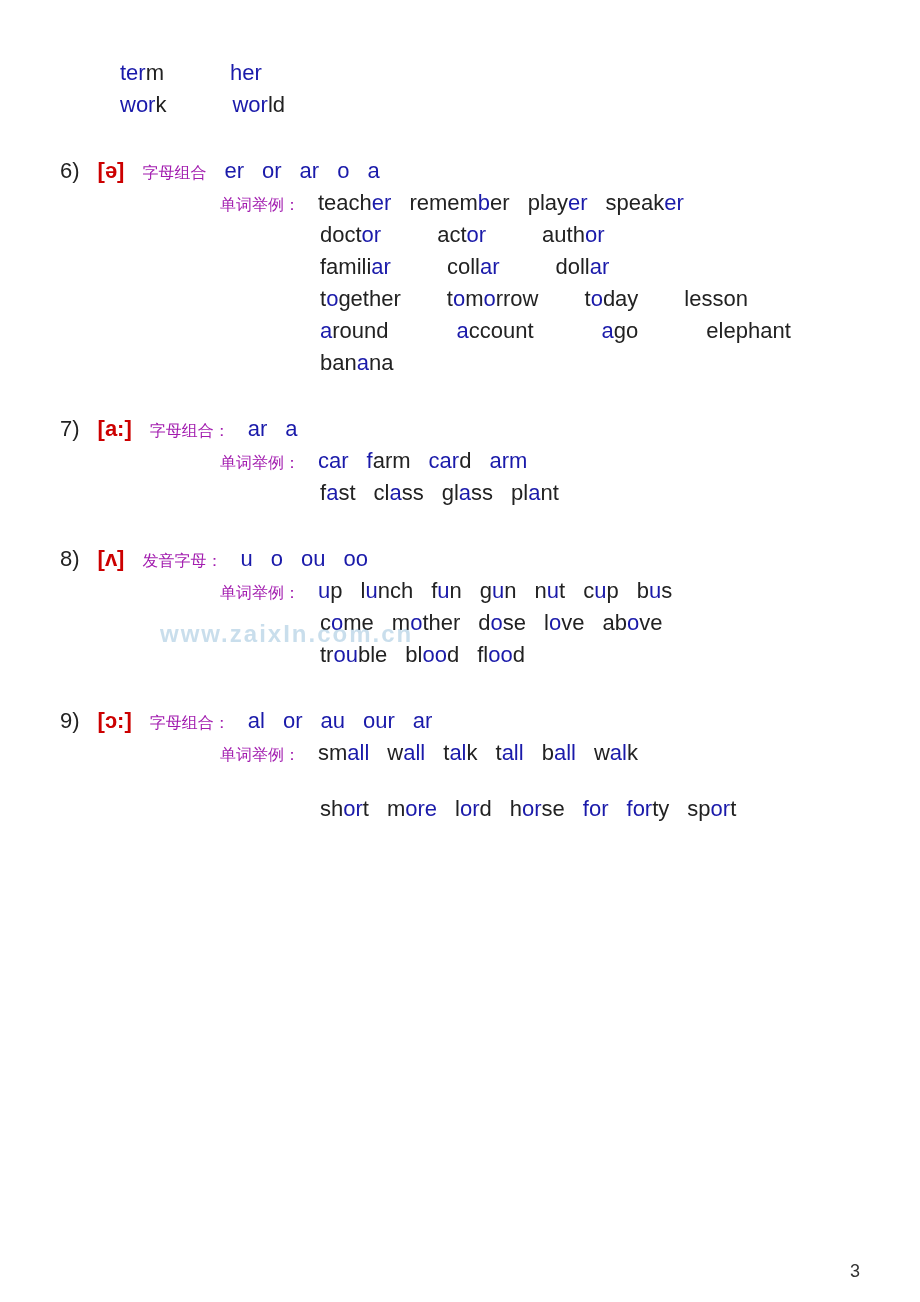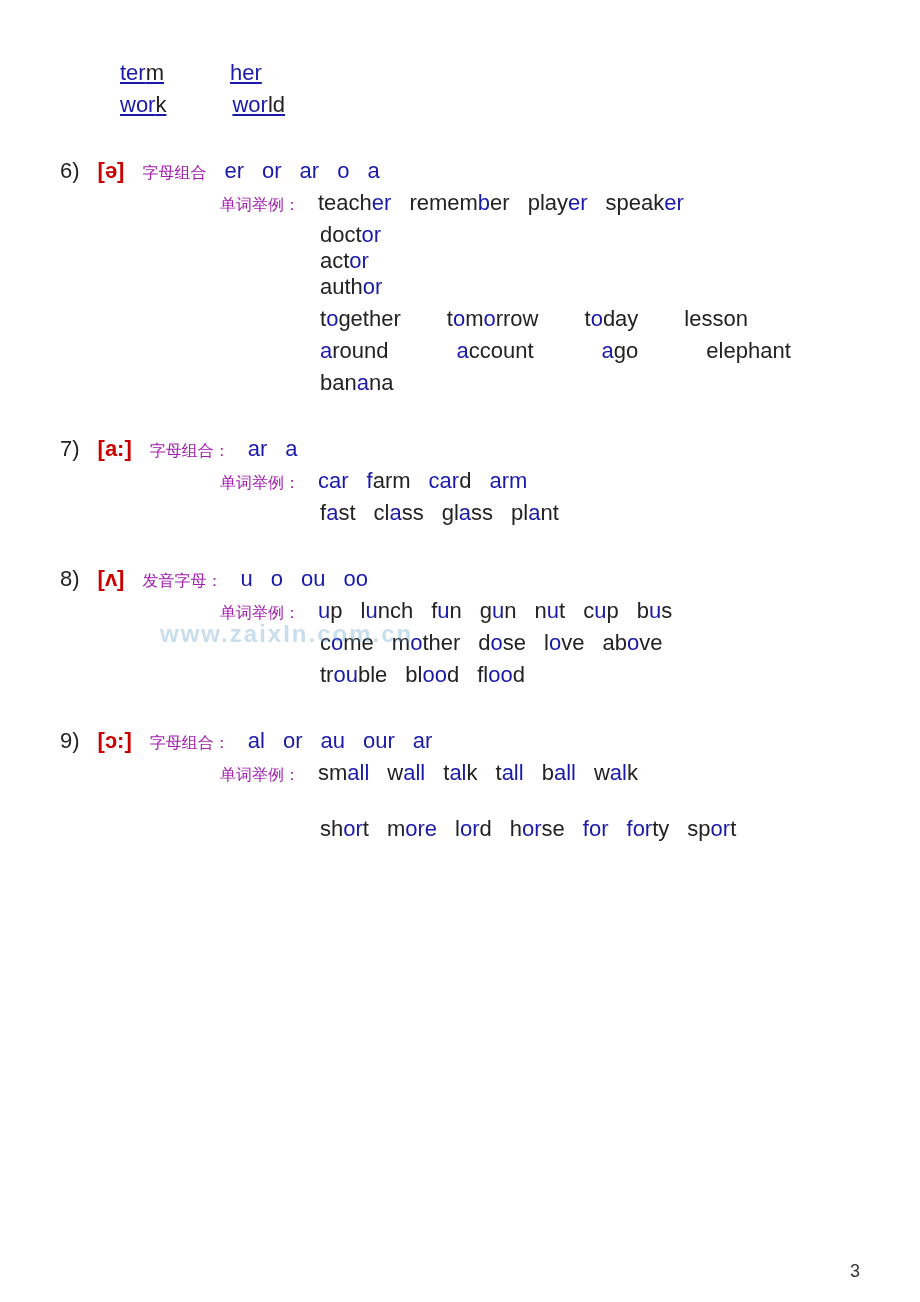--- a/index.html
+++ b/index.html
@@ -16,23 +16,23 @@
     .section {
       margin-bottom: 40px;
     }
     .line {
       display: flex;
       flex-wrap: wrap;
       align-items: baseline;
       gap: 0 18px;
       margin-bottom: 6px;
     }
-    .indent1 { margin-left: 60px; text-decoration: underline; }
+    .indent1 { margin-left: 60px; }
     .indent2 { margin-left: 160px; }
-    .indent3 { margin-left: 200px; flex-direction: column; }
+    .indent3 { margin-left: 200px; }
     .blue { color: #1a1aaa; }
     .black { color: #222; }
     .phonetic {
       color: #cc0000;
       font-weight: bold;
       font-size: 22px;
     }
     .label-num {
       color: #222;
       font-size: 22px;
@@ -98,20 +98,27 @@
   </div>
 
   <div class="line indent3" style="margin-left:260px;">
     <span><span class="black">doct</span><span class="blue">or</span></span>
     <span style="display:inline-block;width:20px;"></span>
     <span><span class="black">act</span><span class="blue">or</span></span>
     <span style="display:inline-block;width:20px;"></span>
     <span><span class="black">auth</span><span class="blue">or</span></span>
   </div>
 
+  <div class="line" style="margin-left:260px;">
+    <span><span class="black">famili</span><span class="blue">ar</span></span>
+    <span style="display:inline-block;width:20px;"></span>
+    <span><span class="black">coll</span><span class="blue">ar</span></span>
+    <span style="display:inline-block;width:20px;"></span>
+    <span><span class="black">doll</span><span class="blue">ar</span></span>
+  </div>
 
   <div class="line" style="margin-left:260px;">
     <span><span class="black">t</span><span class="blue">o</span><span class="black">gether</span></span>
     <span style="display:inline-block;width:10px;"></span>
     <span><span class="black">t</span><span class="blue">o</span><span class="black">m</span><span class="blue">o</span><span class="black">rrow</span></span>
     <span style="display:inline-block;width:10px;"></span>
     <span><span class="black">t</span><span class="blue">o</span><span class="black">day</span></span>
     <span style="display:inline-block;width:10px;"></span>
     <span><span class="black">lesson</span></span>
   </div>

